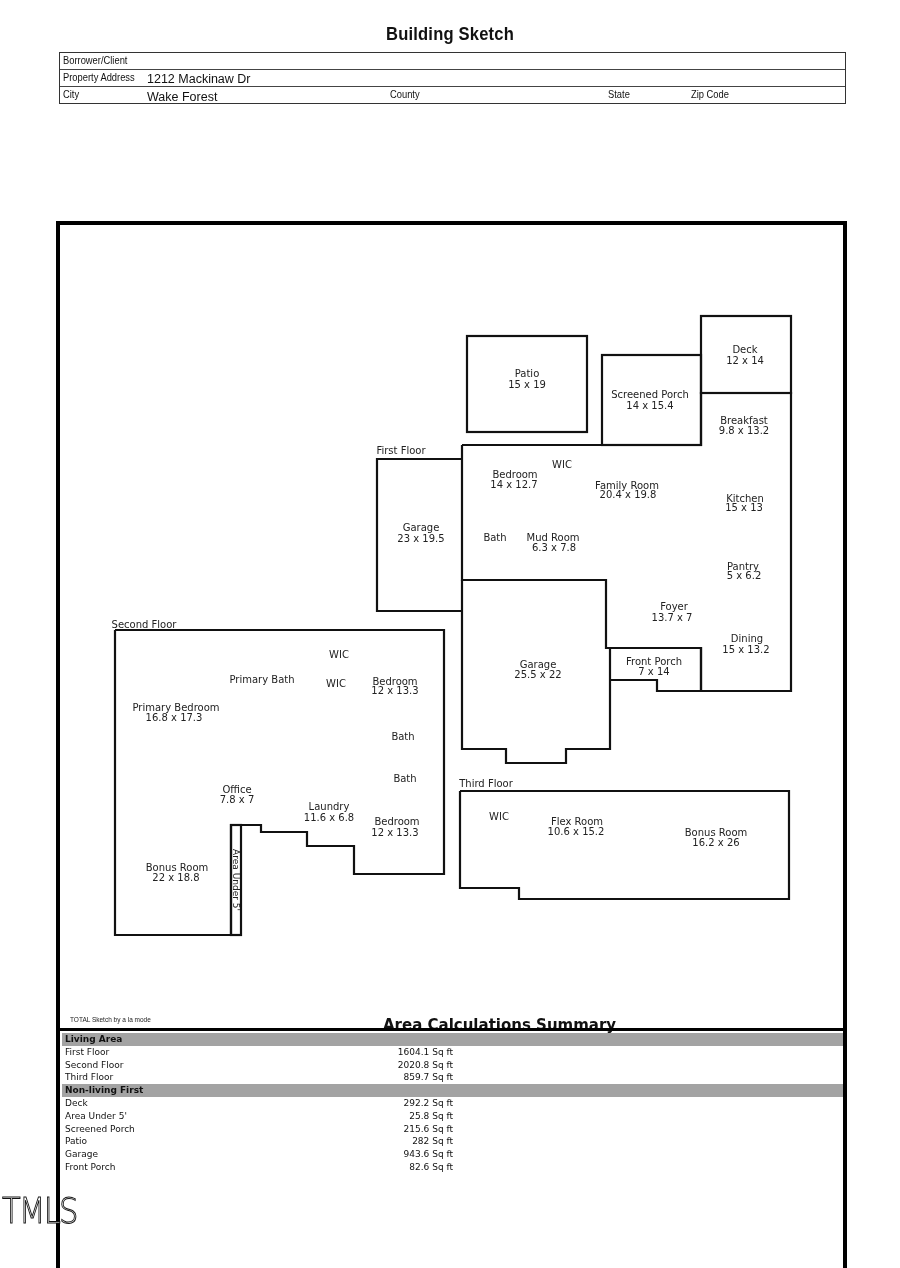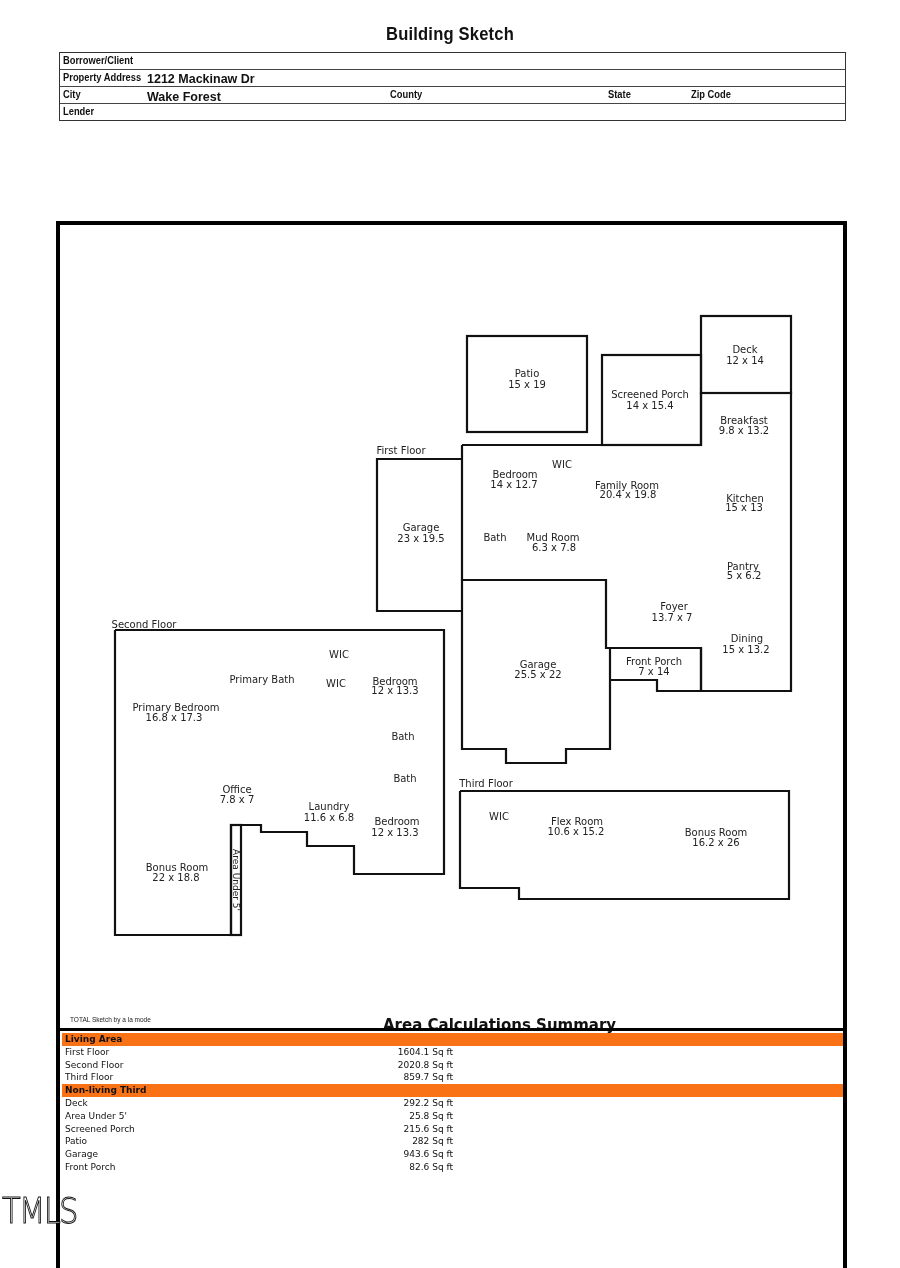--- a/index.html
+++ b/index.html
@@ -1,36 +1,36 @@
 <!DOCTYPE html>
 <html><head>
   <meta charset="utf-8">
   <style>
     html, body { margin: 0; padding: 0; background: #ffffff; }
     body { width: 900px; height: 1268px; position: relative; overflow: hidden; font-family: "Liberation Sans", sans-serif; color: #111; }
     .title { position: absolute; left: 0; width: 900px; top: 24px; text-align: center; font-family: "Liberation Sans", sans-serif; font-weight: bold; font-size: 18px; letter-spacing: 0.2px; transform: scaleX(0.92); }
     .hdr-table { position: absolute; left: 59px; top: 52px; width: 787px; border: 1.5px solid #333; box-sizing: border-box; }
-    .hdr-row { position: relative; height: 16px; border-bottom: 1.5px solid #444; font-weight: bold; }
+    .hdr-row { position: relative; height: 16px; border-bottom: 1.5px solid #444; }
     .hdr-row:last-child { border-bottom: none; height: 16px; }
     .hdr-label { position: absolute; left: 3px; top: 1px; font-size: 11px; transform: scaleX(0.85); transform-origin: left top; white-space: nowrap; }
     .hdr-value { position: absolute; left: 87px; top: 2px; font-size: 12.5px; white-space: nowrap; }
     .hdr-county { position: absolute; left: 330px; top: 1px; font-size: 11px; transform: scaleX(0.85); transform-origin: left top; }
     .hdr-state { position: absolute; left: 548px; top: 1px; font-size: 11px; transform: scaleX(0.85); transform-origin: left top; }
     .hdr-zip { position: absolute; left: 631px; top: 1px; font-size: 11px; transform: scaleX(0.85); transform-origin: left top; }
 
     .frame { position: absolute; left: 56px; top: 221px; width: 791px; height: 1060px; border: 4px solid #000; border-bottom: none; box-sizing: border-box; }
     .sketch-svg { position: absolute; left: 0; top: 0; }
     .plan-text { font-family: "DejaVu Sans", sans-serif; font-size: 10px; fill: #222; }
 
     .credit { position: absolute; left: 70px; top: 1016px; font-size: 6.5px; font-family: "Liberation Sans", sans-serif; color: #222; }
     .summary-title { position: absolute; left: 383px; top: 1016px; font-size: 15px; font-weight: bold; font-family: "DejaVu Sans", sans-serif; }
     .summary-divider { position: absolute; left: 58px; top: 1028px; width: 787px; height: 3px; background: #000; }
     .sum-table { position: absolute; left: 62px; top: 1033px; width: 781px; font-family: "DejaVu Sans", sans-serif; font-size: 9px; }
     .sum-row { position: relative; height: 12.8px; line-height: 12.8px; }
-    .sum-row.section { background: #f97316; font-weight: bold; }
+    .sum-row.section { background: #a3a3a3; font-weight: bold; }
     .sum-row .lbl { position: absolute; left: 3px; }
     .sum-row .val { position: absolute; right: 390px; }
     .sum-row.total { font-weight: bold; }
 
     .watermark { position: absolute; left: 2px; top: 1190px; font-size: 36px; font-family: "DejaVu Sans", sans-serif; font-weight: 100; color: #fff; -webkit-text-stroke: 1px #111; letter-spacing: -2px; transform: scaleX(0.85); transform-origin: left top; }
   </style>
 </head>
 <body>
 
 <div class="title">Building Sketch</div>
@@ -44,23 +44,20 @@
     <span class="hdr-label">Property Address</span>
     <span class="hdr-value">1212 Mackinaw Dr</span>
   </div>
   <div class="hdr-row">
     <span class="hdr-label">City</span>
     <span class="hdr-value" style="top:3px">Wake Forest</span>
     <span class="hdr-county">County</span>
     <span class="hdr-state">State</span>
     <span class="hdr-zip">Zip Code</span>
   </div>
-  <div class="hdr-row">
-    <span class="hdr-label">Lender</span>
-  </div>
 </div>
 
 <div class="frame"></div>
 
 <svg class="sketch-svg" width="900" height="1268" viewBox="0 0 900 1268">
   <g fill="none" stroke="#111" stroke-width="2.2" stroke-linejoin="miter">
 
     <rect x="467" y="336" width="120" height="96"></rect>
 
     <rect x="602" y="355" width="99" height="90"></rect>
@@ -181,21 +178,21 @@
   </div>
   <div class="sum-row">
     <span class="lbl">Second Floor</span>
     <span class="val">2020.8 Sq ft</span>
   </div>
   <div class="sum-row">
     <span class="lbl">Third Floor</span>
     <span class="val">859.7 Sq ft</span>
   </div>
   <div class="sum-row section">
-    <span class="lbl">Non-living Third</span>
+    <span class="lbl">Non-living First</span>
   </div>
   <div class="sum-row">
     <span class="lbl">Deck</span>
     <span class="val">292.2 Sq ft</span>
   </div>
   <div class="sum-row">
     <span class="lbl">Area Under 5'</span>
     <span class="val">25.8 Sq ft</span>
   </div>
   <div class="sum-row">

